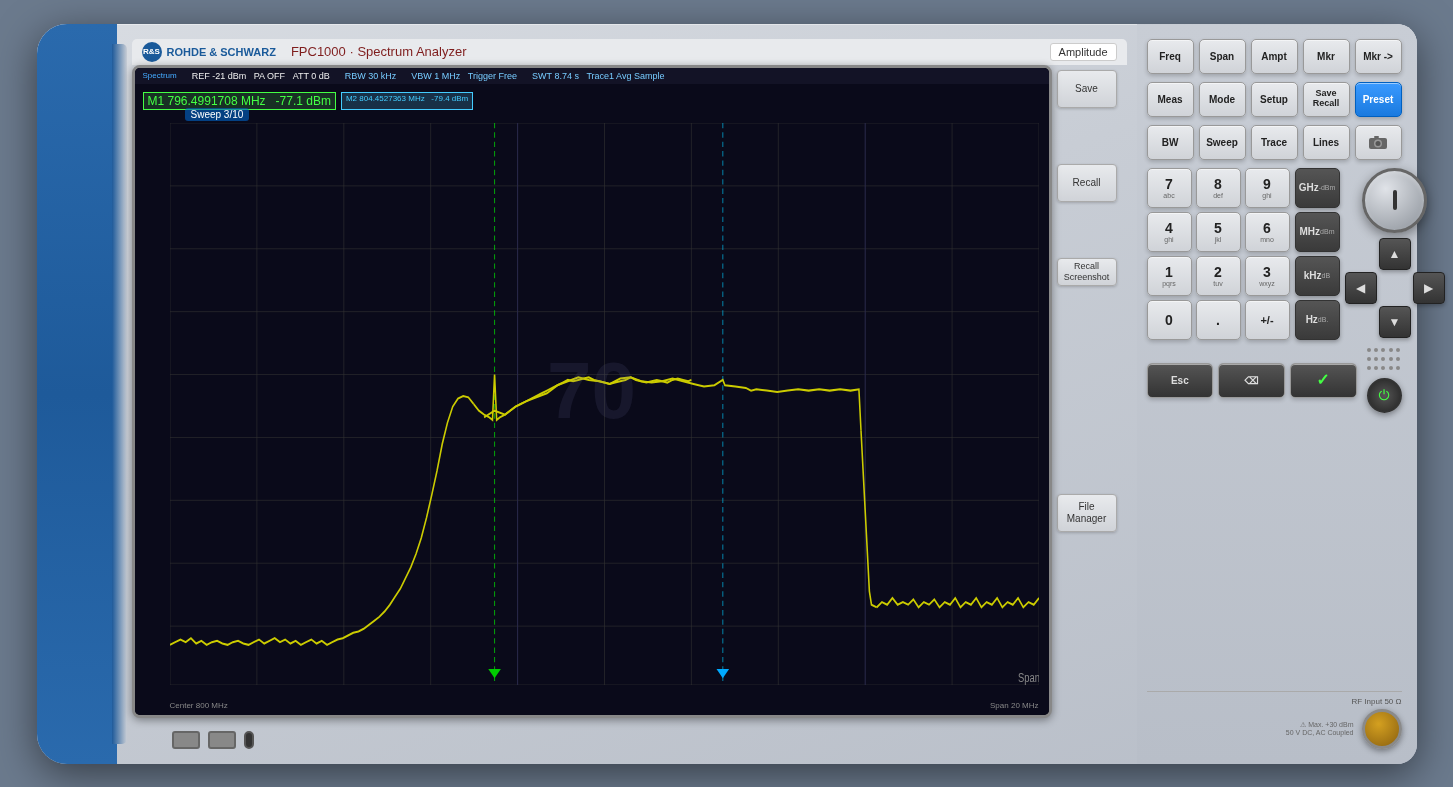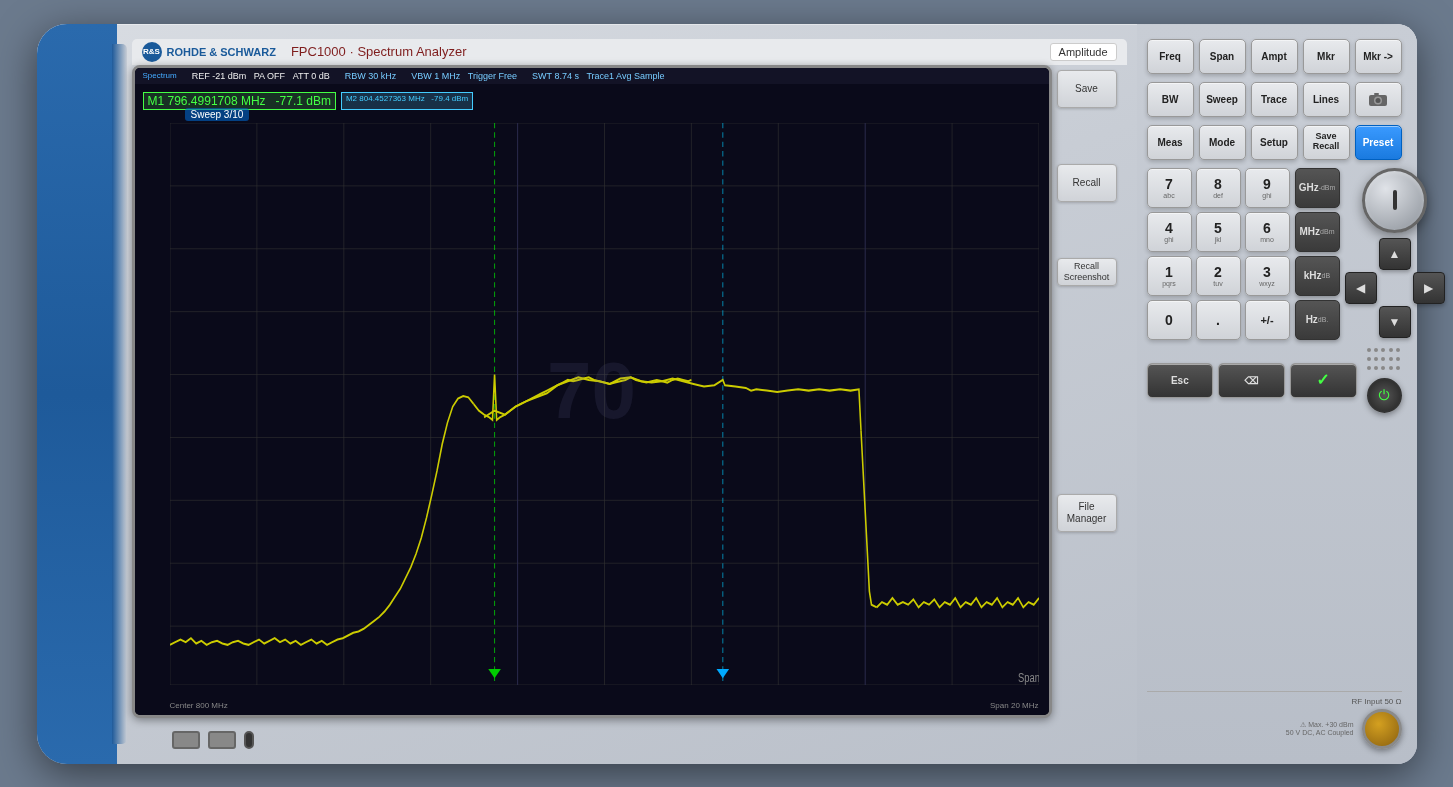--- a/index.html
+++ b/index.html
@@ -669,42 +669,42 @@
 
     <div class="keypad-row">
       <div class="key-btn">Freq</div>
       <div class="key-btn">Span</div>
       <div class="key-btn">Ampt</div>
       <div class="key-btn">Mkr</div>
       <div class="key-btn">Mkr -&gt;</div>
     </div>
 
     <div class="keypad-row">
+      <div class="key-btn">Meas</div>
+      <div class="key-btn">Mode</div>
+      <div class="key-btn">Setup</div>
+      <div class="key-btn" style="font-size:9px;">
+        <span>Save Recall</span>
+      </div>
+      <div class="key-btn preset">Preset</div>
+    </div>
+
+    <div class="keypad-row">
       <div class="key-btn">BW</div>
       <div class="key-btn">Sweep</div>
       <div class="key-btn">Trace</div>
       <div class="key-btn">Lines</div>
       <div class="key-btn camera">
         <svg width="18" height="14" viewBox="0 0 18 14" fill="none">
           <rect x="0" y="3" width="18" height="11" rx="2" fill="#666"></rect>
           <circle cx="9" cy="8.5" r="4" fill="#999"></circle>
           <circle cx="9" cy="8.5" r="2.5" fill="#555"></circle>
           <rect x="5" y="1" width="5" height="2" rx="1" fill="#666"></rect>
         </svg>
       </div>
-    </div>
-
-    <div class="keypad-row">
-      <div class="key-btn">Meas</div>
-      <div class="key-btn">Mode</div>
-      <div class="key-btn">Setup</div>
-      <div class="key-btn" style="font-size:9px;">
-        <span>Save Recall</span>
-      </div>
-      <div class="key-btn preset">Preset</div>
     </div>
 
     <div style="display:flex; gap:5px;">
 
       <div style="display:grid; grid-template-columns: repeat(3, 45px); gap:4px;">
 
         <div class="num-key">
           <span>7</span>
           <span class="sub-label">abc</span>
         </div>

